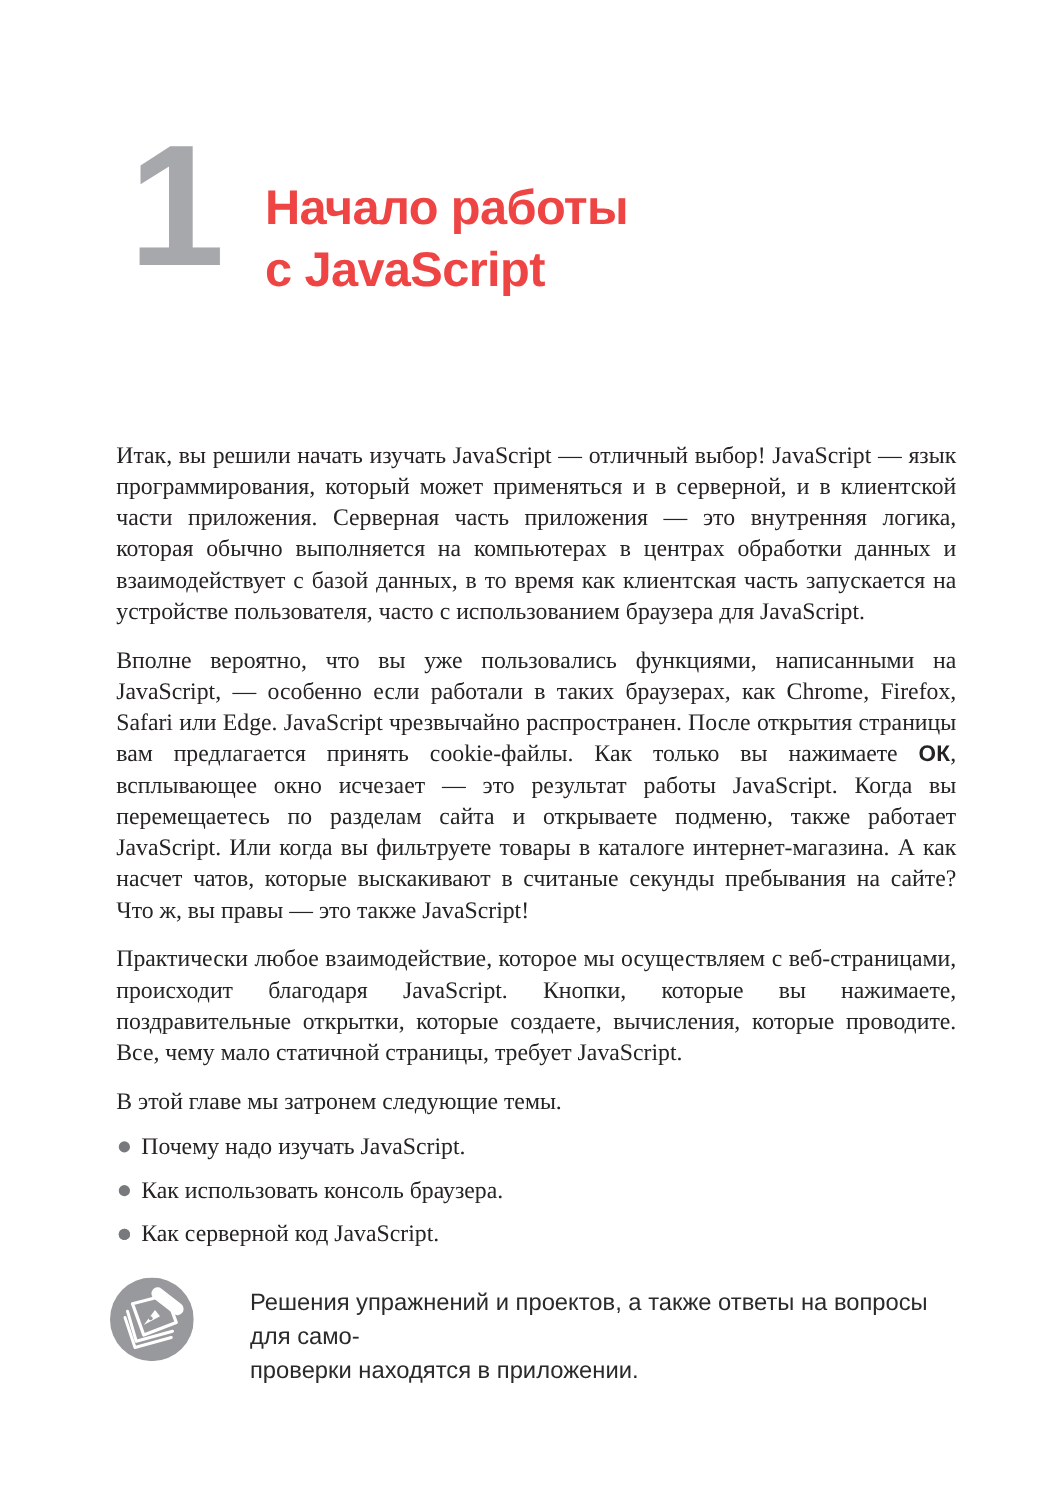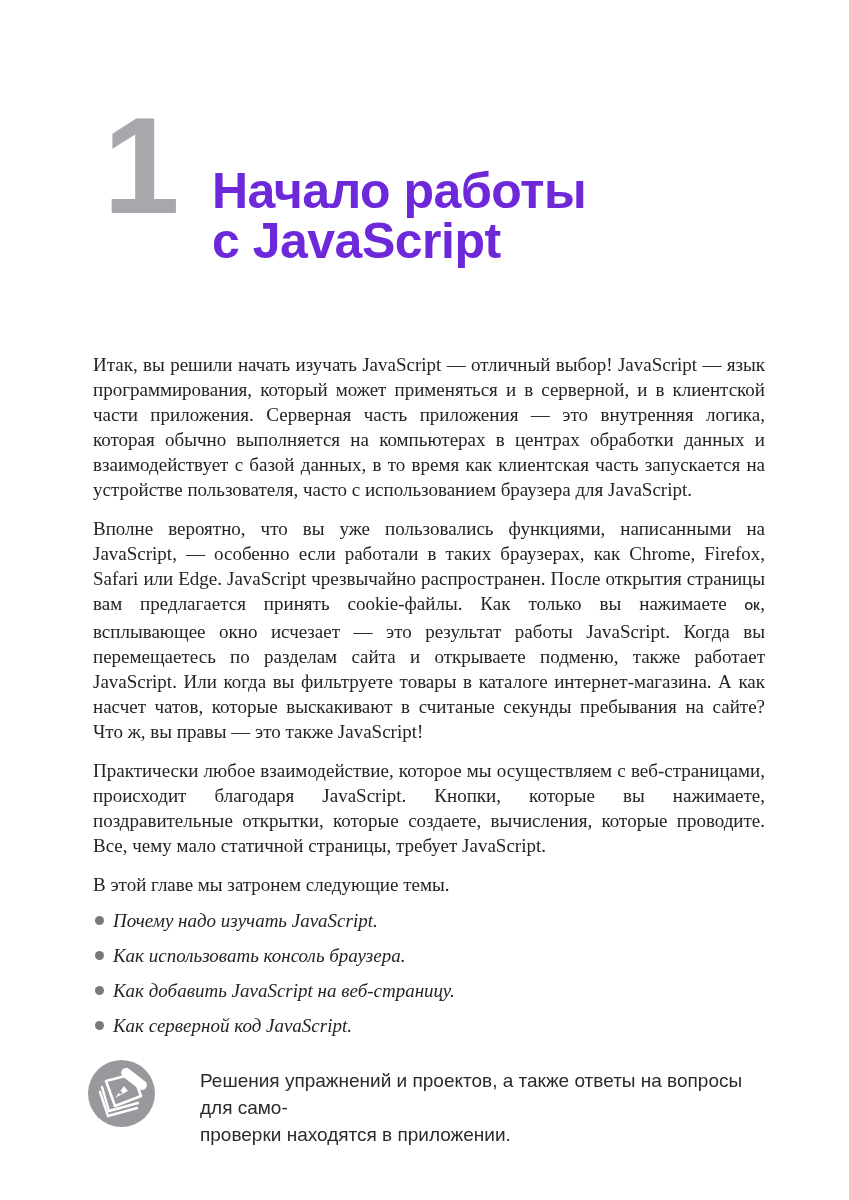--- a/index.html
+++ b/index.html
@@ -26,60 +26,59 @@
     font-family: "Liberation Sans", sans-serif;
     font-weight: 700;
     font-size: 138px;
     line-height: 1;
     color: #a6a8ab;
     letter-spacing: -4px;
   }
   .chapter-title {
     position: absolute;
     left: 212px;
-    top: 132px;
+    top: 116px;
     font-family: "Liberation Sans", sans-serif;
     font-weight: 700;
-    font-size: 50px;
+    font-size: 39px;
     line-height: 50px;
-    color: #6d28d9;
+    color: #ef4444;
     letter-spacing: -0.5px;
   }
 
   
   .content {
     position: absolute;
     left: 93px;
     top: 344px;
     width: 672px;
     font-size: 19px;
     line-height: 25px;
     color: #262324;
   }
   .content p {
     margin: 8px 0 14px 0;
     text-align: justify;
   }
   .ok-key {
     font-family: "Liberation Sans", sans-serif;
-    font-size: 11px;
+    font-size: 18px;
     font-weight: 700;
     letter-spacing: 0.2px;
   }
   .list-intro {
     text-align: left;
     margin-bottom: 12px !important;
   }
 
   
   .topics {
     list-style: none;
     margin: 0 0 18px 0;
     padding: 0;
-    font-style: italic;
   }
   .topics li {
     position: relative;
     padding-left: 20px;
     margin-bottom: 11px;
     line-height: 24px;
   }
   .topics li .bullet {
     position: absolute;
     left: 2px;
@@ -137,21 +136,20 @@
       <li>
         <span class="bullet"></span>
         <span>Почему надо изучать JavaScript.</span>
       </li>
       <li>
         <span class="bullet"></span>
         <span>Как использовать консоль браузера.</span>
       </li>
       <li>
         <span class="bullet"></span>
-        <span>Как добавить JavaScript на веб-страницу.</span>
       </li>
       <li>
         <span class="bullet"></span>
         <span>Как серверной код JavaScript.</span>
       </li>
     </ul>
 
     <div class="note">
       <svg class="note-icon" viewBox="0 0 67 67" aria-hidden="true">
         <circle cx="33.5" cy="33.5" r="33.5" fill="#98999c"></circle>

